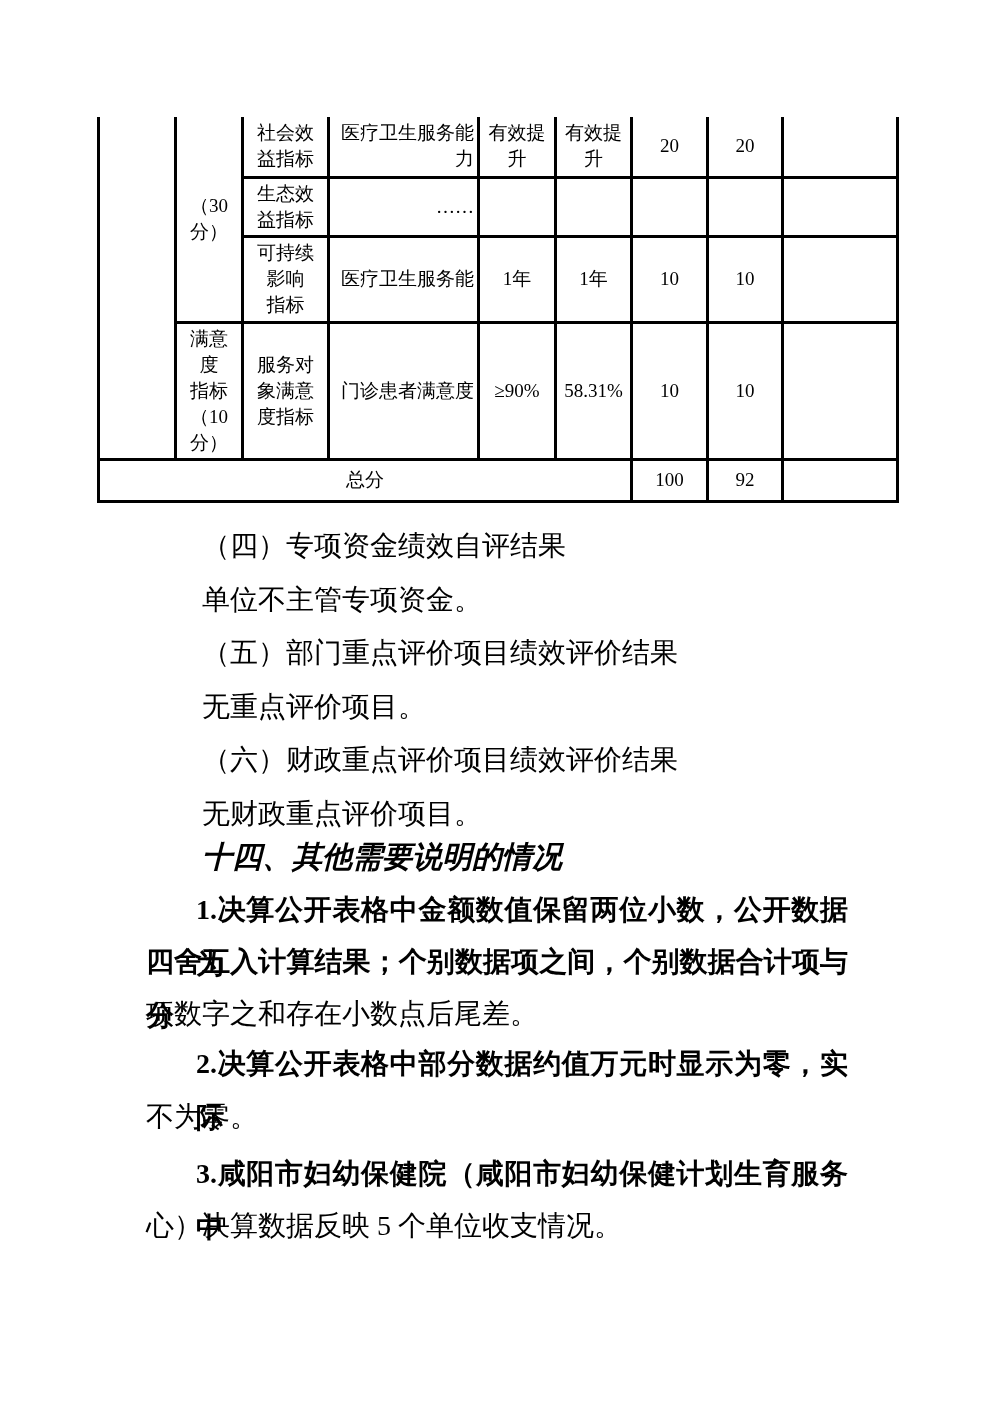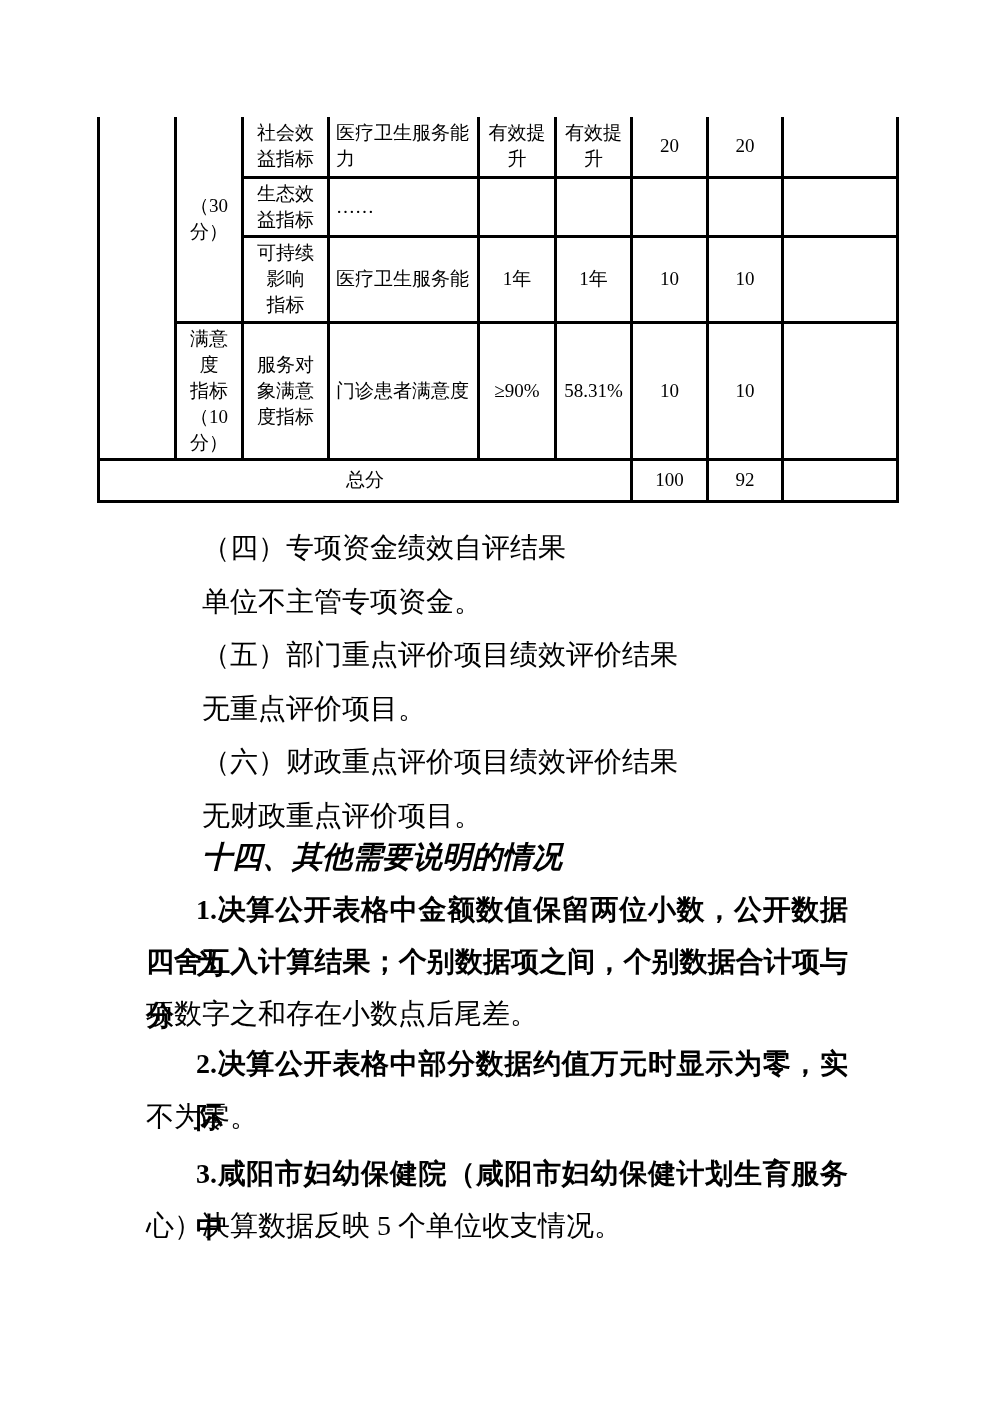--- a/index.html
+++ b/index.html
@@ -31,34 +31,34 @@
     font-size: 19px;
     line-height: 26px;
     text-align: center;
     vertical-align: middle;
     white-space: pre-line;
     padding: 2px 3px;
     overflow: hidden;
     font-family: "Liberation Serif", serif;
   }
   table.perf tr.first-row td { border-top: none; }
-  table.perf td.al { text-align: left; padding-left: 6px; margin-top: 43px; }
+  table.perf td.al { text-align: right; padding-left: 6px; margin-top: 43px; }
 
   
   .tline {
     position: absolute;
     left: 146px;
     width: 702px;
     height: 54px;
     line-height: 54px;
     font-size: 28px;
     white-space: nowrap;
     box-sizing: border-box;
   }
-  .indent { padding-left: 56px; }
+  .indent { padding-left: 56px; font-family: Liberation Mono, monospace; }
   .jfull {
     white-space: normal;
     text-align: justify;
     text-align-last: justify;
     text-justify: inter-character;
     font-weight: bold;
   }
   .heading {
     font-family: "Liberation Sans", sans-serif;
     font-weight: 700;

